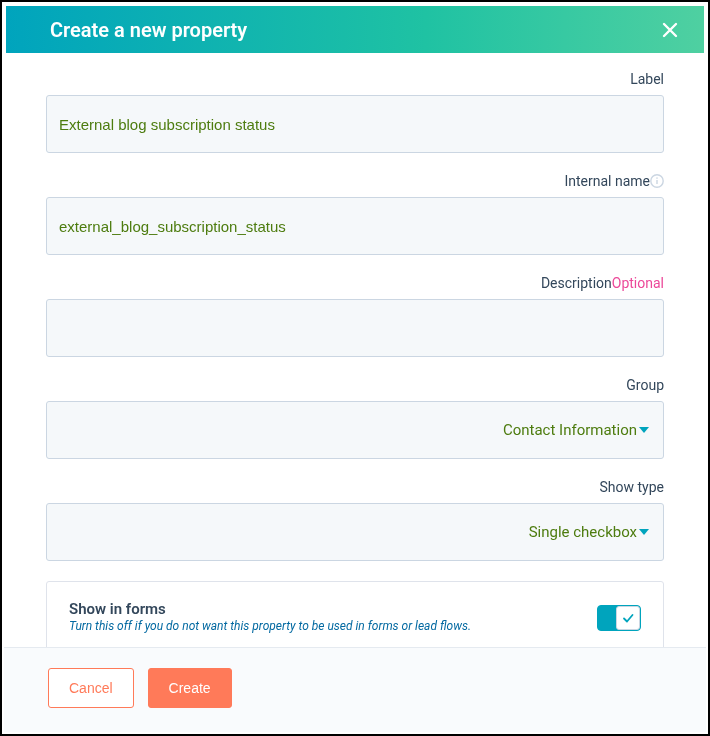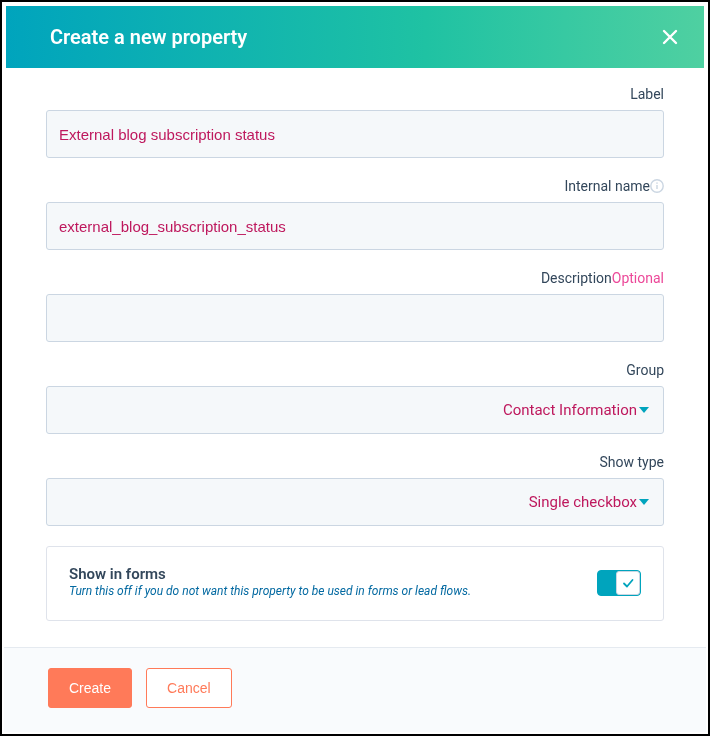--- a/index.html
+++ b/index.html
@@ -1,42 +1,42 @@
 <!DOCTYPE html>
 <html><head>
 <meta charset="utf-8">
 <style>
   * { box-sizing: border-box; margin: 0; padding: 0; }
   html, body { width: 710px; height: 736px; font-family: -apple-system, BlinkMacSystemFont, "Segoe UI", Roboto, Helvetica, Arial, sans-serif; color: #33475b; background: #fff; }
   .frame { width: 710px; height: 736px; border: 2px solid #000; position: relative; background: #fff; }
   .header {
-    height: 62px;
+    height: 47px;
     background: linear-gradient(90deg, #00a4bd 0%, #1fc2a3 60%, #4fd0a1 100%);
     display: flex; align-items: center; justify-content: space-between;
     padding: 0 24px 0 44px;
     margin: 4px 4px 0 4px;
     gap: 26px;
   }
   .header h1 { color: #fff; font-size: 20px; font-weight: 600; }
   .close { color: #fff; cursor: pointer; display:flex; align-items:center; }
   .body { padding: 18px 44px 0 44px; }
   .field { margin-bottom: 20px; }
   .label-row { display: flex; justify-content: flex-end; align-items: center; margin-bottom: 8px; }
   .field-label { font-size: 14px; color: #33475b; }
   .optional { font-size: 14px; color: #ec4899; }
   .info-icon { color: #cbd6e2; display:inline-flex; }
   .input, .select {
     width: 100%;
     background: #f5f8fa;
     border: 1px solid #cbd6e2;
     border-radius: 3px;
     font-size: 15px;
-    color: #be185d;
+    color: #4d7c0f;
     padding: 10px 12px;
-    height: 48px;
+    height: 58px;
   }
   .input::placeholder{ color:#99acc2;}
   .select { display:flex; align-items:center; justify-content:flex-end; cursor:pointer; }
   .select .caret { color: #00a4bd; display:flex; }
   .panel {
     border: 1px solid #dfe3eb;
     border-radius: 3px;
     padding: 18px 22px 20px 22px;
     display: flex; justify-content: space-between; align-items: center;
     gap: 24px;
@@ -149,17 +149,17 @@
           <svg width="14" height="14" viewBox="0 0 14 14">
               <path d="M3 7.5 L6 10.5 L11.5 4" fill="none" stroke="#00a4bd" stroke-width="1.8" stroke-linecap="round" stroke-linejoin="round"></path>
             </svg>
         </div>
       </div>
     </div>
 
   </div>
 
   <div class="footer">
+    <button class="btn btn-secondary">Cancel</button>
     <button class="btn btn-primary">Create</button>
-    <button class="btn btn-secondary">Cancel</button>
   </div>
 
 </div>
 
 </body></html>

